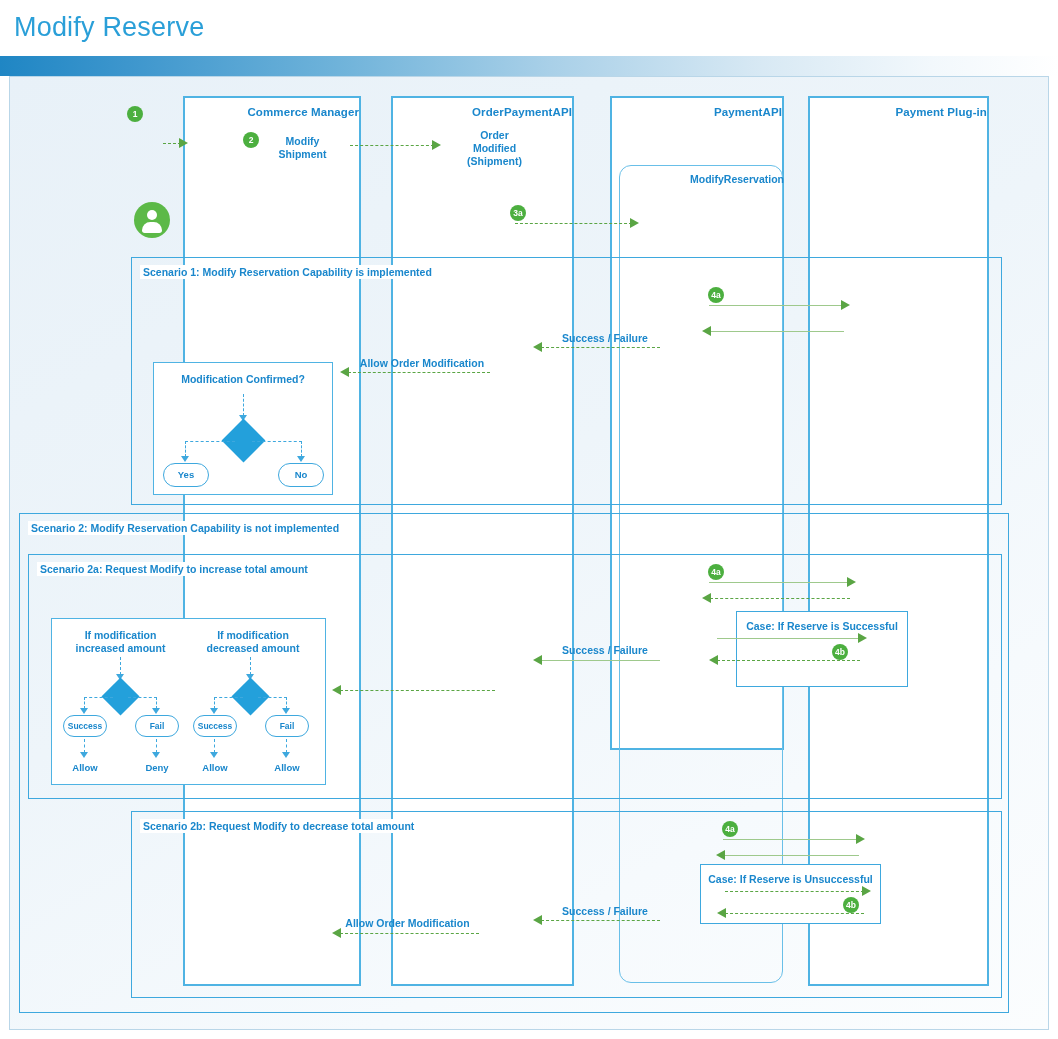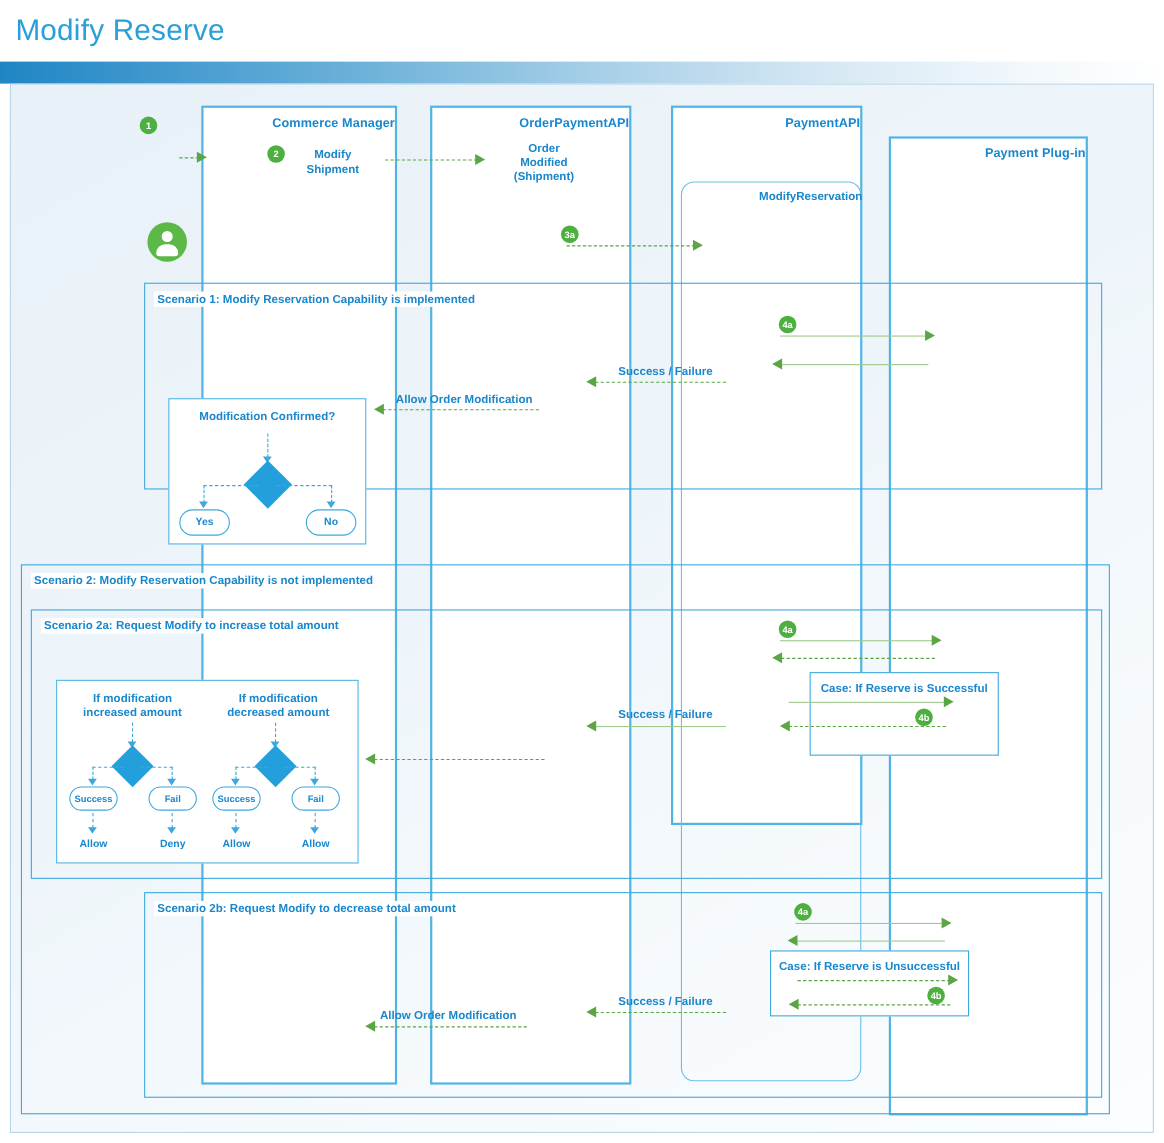--- a/index.html
+++ b/index.html
@@ -137,21 +137,21 @@
     </div>
 
     <div class="lifeline" style="left:381px;top:19px;width:183px;height:890px;">
       <div class="lifeline-title">OrderPaymentAPI</div>
     </div>
 
     <div class="lifeline" style="left:600px;top:19px;width:174px;height:654px;">
       <div class="lifeline-title">PaymentAPI</div>
     </div>
 
-    <div class="lifeline" style="left:798px;top:19px;width:181px;height:890px;margin-top:28px;">
+    <div class="lifeline" style="left:798px;top:19px;width:181px;height:890px;">
       <div class="lifeline-title">Payment Plug-in</div>
     </div>
 
     <div class="roundblock" style="left:609px;top:88px;width:164px;height:818px;">
     </div>
     <div class="msg" style="left:609px;top:96px;width:164px;margin-left:36px;">ModifyReservation</div>
 
     <div class="actor">
       <div class="actor-circle"></div>
       <div class="actor-head"></div>
@@ -170,21 +170,21 @@
     <div class="arrowhead right" style="left:422px;top:63px;"></div>
 
     <div class="msg" style="left:432px;top:52px;width:105px;">Order
 Modified
 (Shipment)</div>
 
     <div class="badge" style="left:500px;top:128px;">3a</div>
     <div class="arrow" style="left:505px;top:146px;width:117px;"></div>
     <div class="arrowhead right" style="left:620px;top:141px;"></div>
 
-    <div class="frame" style="left:121px;top:180px;width:871px;height:188px;">
+    <div class="frame" style="left:121px;top:180px;width:871px;height:248px;">
       <div class="frame-label">Scenario 1: Modify Reservation Capability is implemented</div>
     </div>
 
     <div class="badge" style="left:698px;top:210px;">4a</div>
     <div class="arrow solid" style="left:699px;top:228px;width:134px;"></div>
     <div class="arrowhead right" style="left:831px;top:223px;"></div>
 
     <div class="arrow solid" style="left:700px;top:254px;width:134px;"></div>
     <div class="arrowhead left" style="left:692px;top:249px;"></div>
 

